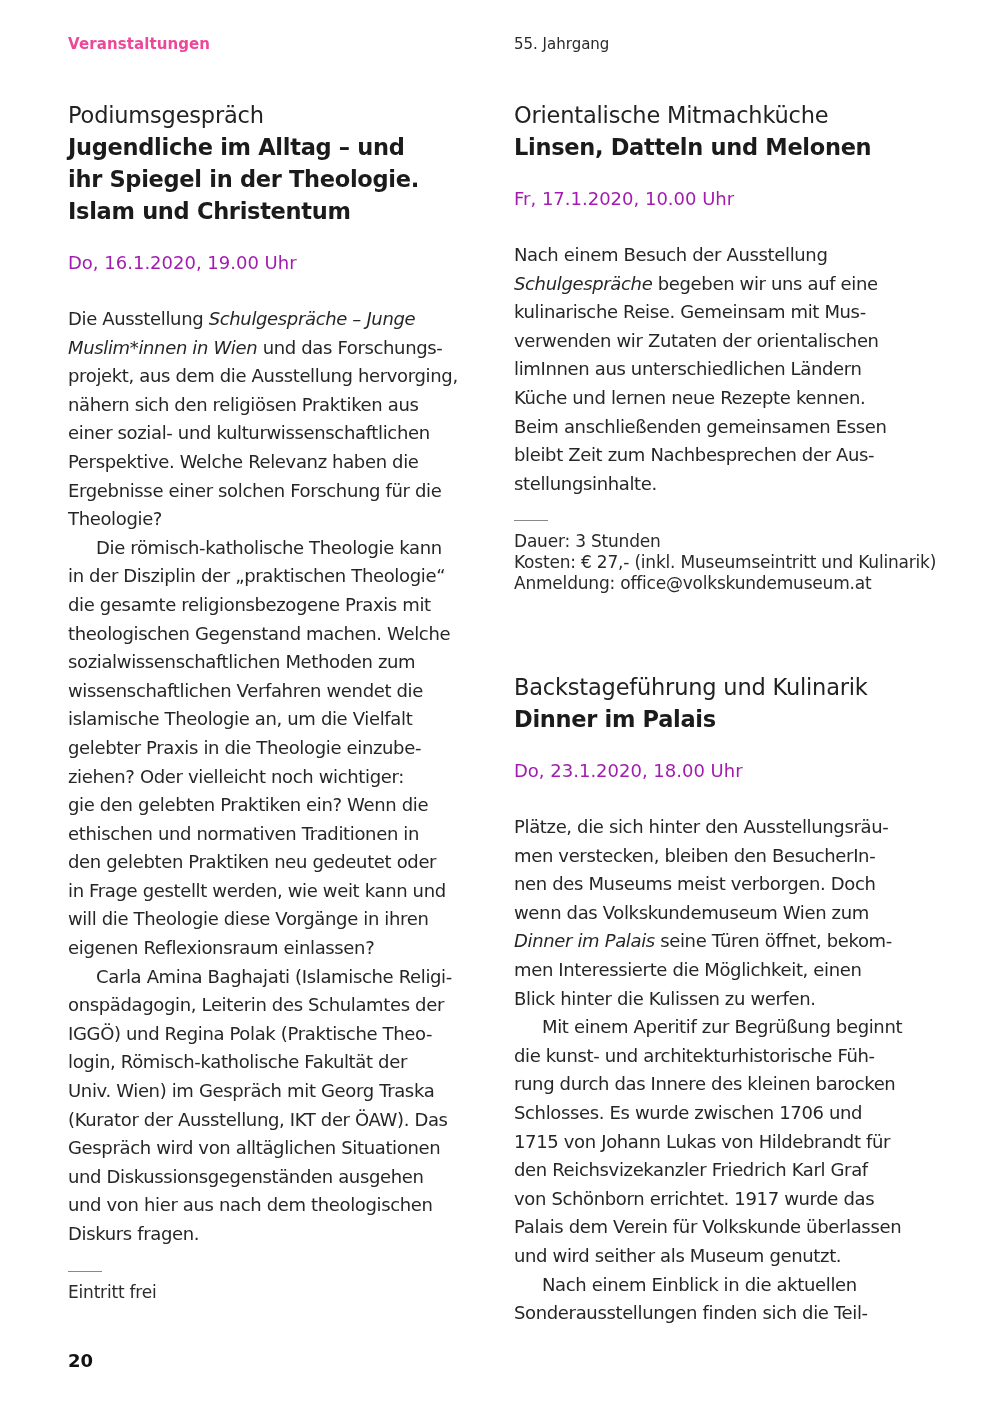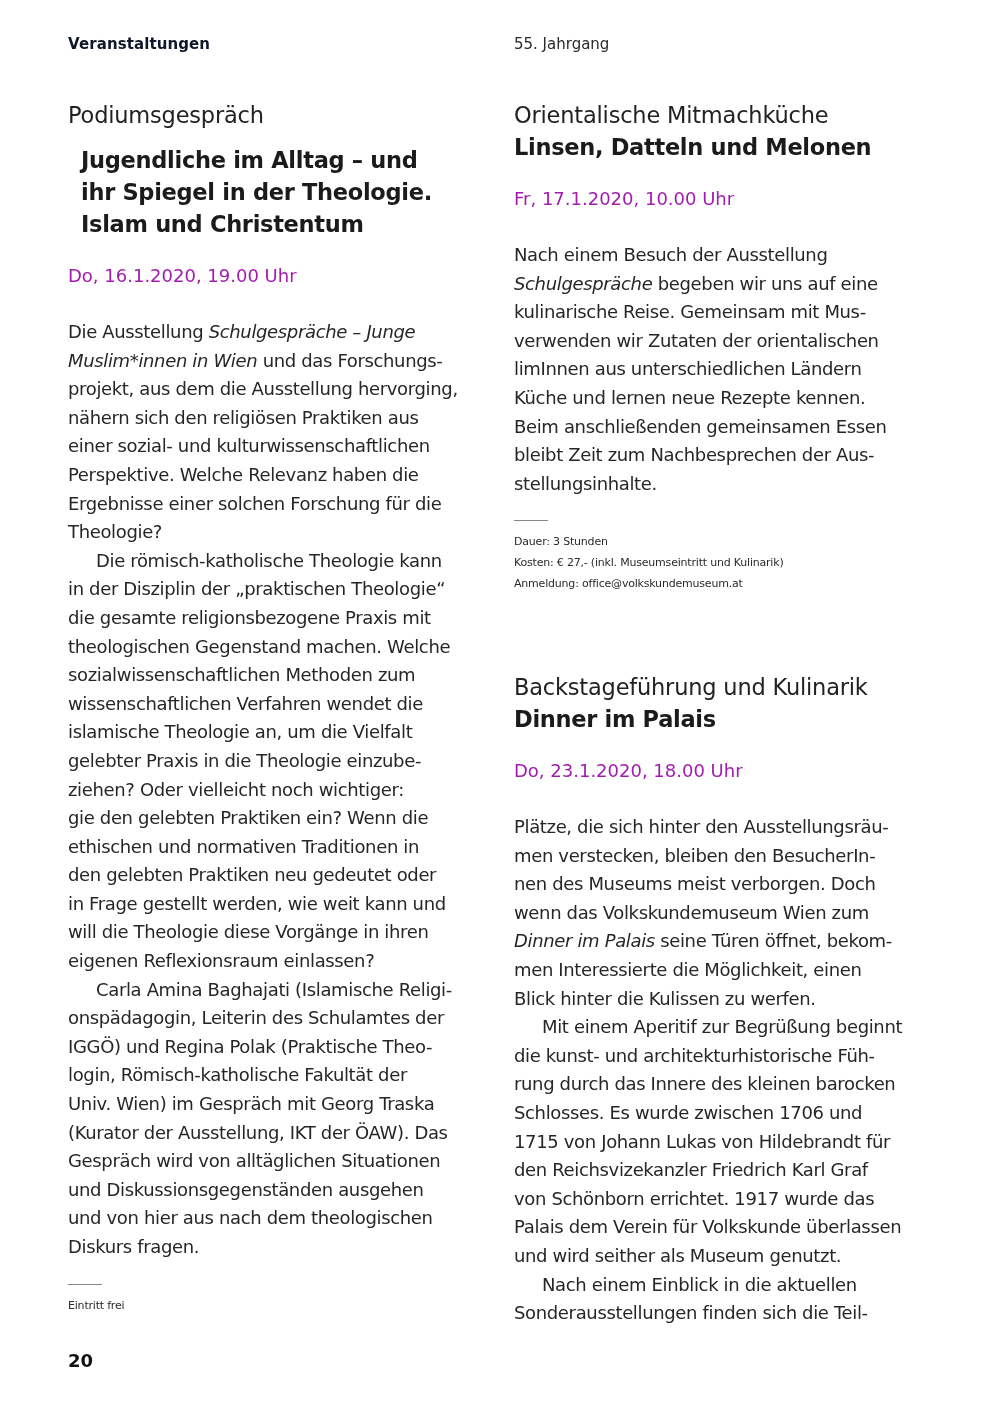--- a/index.html
+++ b/index.html
@@ -2,53 +2,53 @@
 <html><head>
 <meta charset="utf-8">
 <style>
   html, body { margin: 0; padding: 0; background: #ffffff; }
   body {
     width: 1000px; height: 1418px; position: relative; overflow: hidden;
     font-family: "DejaVu Sans", sans-serif; color: #1e1e1e;
   }
   .header-left {
     position: absolute; left: 68px; top: 35px;
-    font-size: 15px; font-weight: bold; color: #0f172a; letter-spacing: 0.1px;
+    font-size: 15px; font-weight: bold; color: #ec4899; letter-spacing: 0.1px;
   }
   .header-right {
     position: absolute; left: 514px; top: 35px;
     font-size: 15px; color: #2a2a2a;
   }
   .col { position: absolute; width: 440px; }
   .col-left { left: 68px; top: 99px; }
   .kicker { font-size: 22.5px; line-height: 32px; color: #222; font-weight: normal; letter-spacing: -0.2px; }
   .title { font-size: 22.5px; line-height: 32px; font-weight: bold; color: #1b1b1b; letter-spacing: -0.3px; }
   .date { font-size: 18px; line-height: 28px; color: #a21caf; margin-top: 22px; }
   .body { margin-top: 28px; }
   .line { font-size: 18px; line-height: 28.6px; color: #262626; white-space: nowrap; letter-spacing: -0.35px; }
   .line.indent { padding-left: 28px; }
   .line em { }
   .rule { width: 34px; height: 1px; background: #888; margin-top: 22px; }
-  .info { font-size: 11px; line-height: 21px; color: #2a2a2a; margin-top: 10px; letter-spacing: -0.2px; }
+  .info { font-size: 17px; line-height: 21px; color: #2a2a2a; margin-top: 10px; letter-spacing: -0.2px; }
   .page-number {
     position: absolute; left: 68px; top: 1350px;
     font-size: 18px; font-weight: bold; color: #111;
   }
   #event2 { position: absolute; left: 514px; top: 99px; width: 440px; }
   #event3 { position: absolute; left: 514px; top: 671px; width: 440px; }
 </style>
 </head>
 <body>
 
 <div class="header-left">Veranstaltungen</div>
 <div class="header-right">55. Jahrgang</div>
 
 <article id="event1" class="col col-left">
   <div class="kicker">Podiumsgespräch</div>
-  <h2 class="title" style="margin:13px">
+  <h2 class="title" style="margin:0">
     <div>Jugendliche im Alltag – und</div>
     <div>ihr Spiegel in der Theologie.</div>
     <div>Islam und Christentum</div>
   </h2>
   <div class="date">Do, 16.1.2020, 19.00 Uhr</div>
   <div class="body">
       <div class="line"><span>Die Ausstellung </span><em>Schulgespräche – Junge</em></div>
       <div class="line"><em>Muslim*innen in Wien</em><span> und das Forschungs-</span></div>
       <div class="line"><span>projekt, aus dem die Ausstellung hervorging,</span></div>
       <div class="line"><span>nähern sich den religiösen Praktiken aus</span></div>

